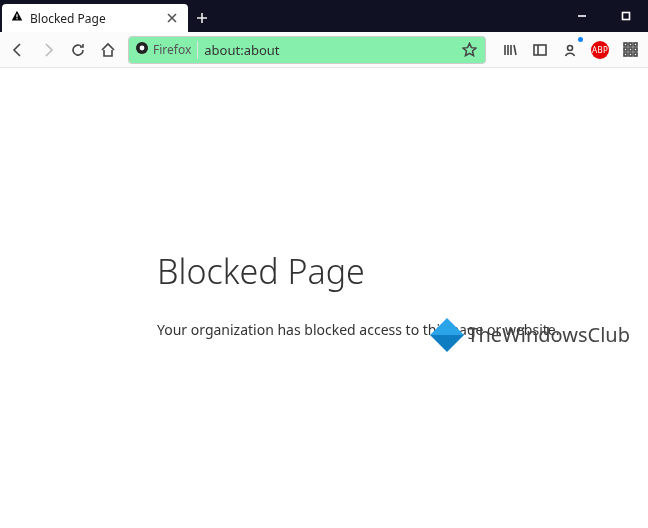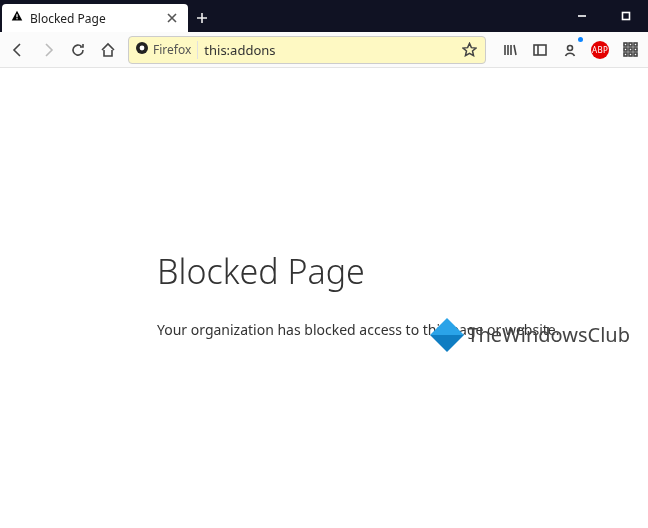--- a/index.html
+++ b/index.html
@@ -92,21 +92,21 @@
       color: #444;
       cursor: pointer;
     }
     .icnbtn.dis { color: #bbb; cursor: default; }
 
     .urlbar {
       flex: 1;
       height: 28px;
       border: 1px solid #ccc;
       border-radius: 4px;
-      background: #fef9c3;
+      background: #86efac;
       display: flex;
       align-items: center;
       padding: 0 6px;
       gap: 6px;
       margin: 0 4px;
     }
     .identity {
       display: flex;
       align-items: center;
       gap: 4px;
@@ -264,21 +264,21 @@
   <div class="urlbar">
     <div class="identity">
       <span>
         <svg width="14" height="14" viewBox="0 0 14 14">
             <circle cx="7" cy="7" r="6" fill="#222" stroke="none"></circle>
             <circle cx="7" cy="7" r="2.4" fill="#fff" stroke="none"></circle>
           </svg>
       </span>
       <span>Firefox</span>
     </div>
-    <span class="urltext">this:addons</span>
+    <span class="urltext">about:about</span>
     <span class="icnbtn" style="width:20px;height:20px">
       <svg width="15" height="15" viewBox="0 0 16 16">
           <path d="M8 1.5 L10 6 L15 6.5 L11.2 9.6 L12.3 14.5 L8 12 L3.7 14.5 L4.8 9.6 L1 6.5 L6 6 Z"></path>
         </svg>
     </span>
   </div>
 
   <div class="right-icons">
     <div class="icnbtn">
       <svg width="16" height="16" viewBox="0 0 16 16">

